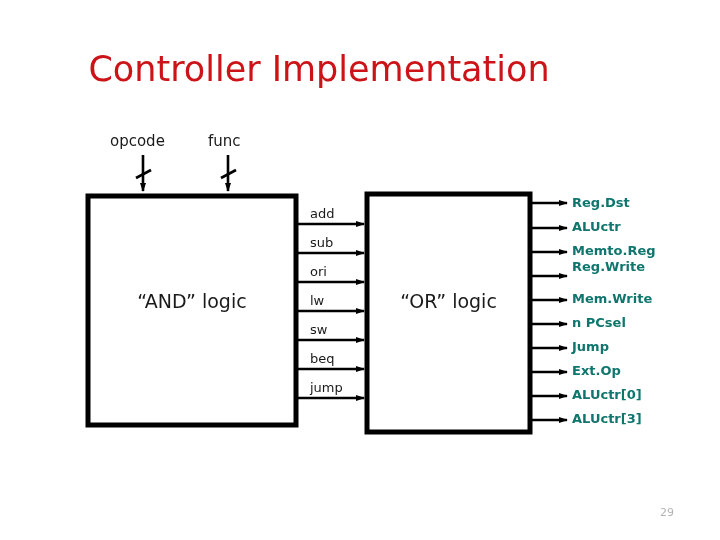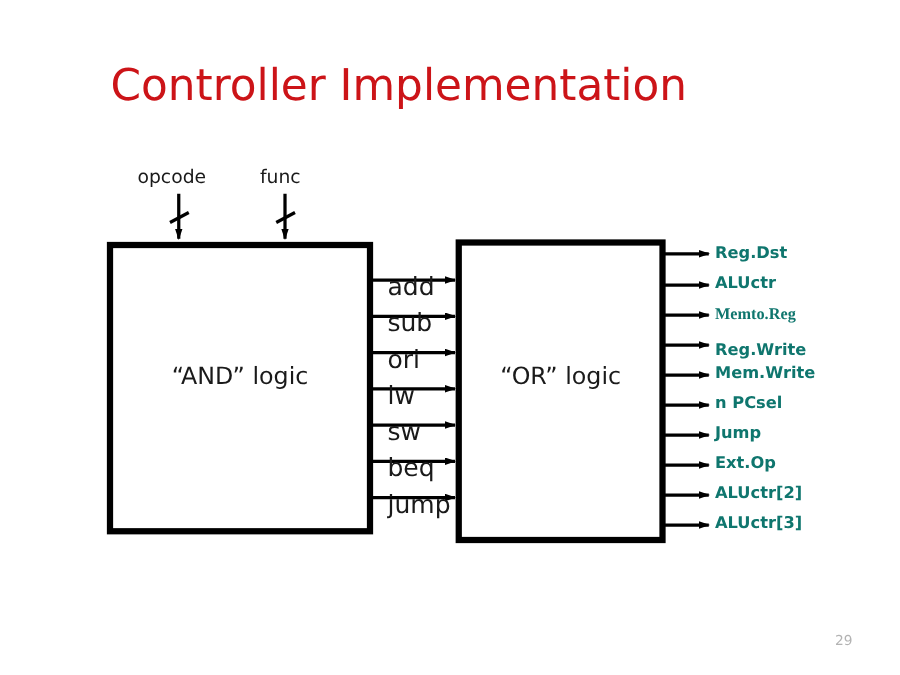--- a/index.html
+++ b/index.html
@@ -73,45 +73,43 @@
     white-space: nowrap;
     text-align: center;
   }
   .box-title.and-box { left: 88px;  top: 290px; width: 208px; }
   .box-title.or-box  { left: 367px; top: 290px; width: 163px; }
 
   
   .signal-label {
     position: absolute;
     left: 310px;
-    font-size: 20px;
+    font-size: 13px;
     line-height: 17px;
     color: #1a1a1a;
     white-space: nowrap;
-    margin-top: 16px;
   }
 
   
   .output-label {
     position: absolute;
     left: 572px;
     font-size: 13px;
     line-height: 15px;
     font-weight: 600;
     color: #0f766e;
     white-space: nowrap;
   }
 
   
   .page-number {
     position: absolute;
     left: 660px;
     top: 506px;
     width: 30px;
-    text-align: center;
     font-size: 11px;
     line-height: 13px;
     color: #b3b3b3;
   }
 </style>
 </head>
 <body>
 
 <div id="slide">
 
@@ -176,26 +174,26 @@
     <div class="signal-label" style="top:205px;">add</div>
     <div class="signal-label" style="top:234px;">sub</div>
     <div class="signal-label" style="top:263px;">ori</div>
     <div class="signal-label" style="top:292px;">lw</div>
     <div class="signal-label" style="top:321px;">sw</div>
     <div class="signal-label" style="top:350px;">beq</div>
     <div class="signal-label" style="top:379px;">jump</div>
 
     <div class="output-label" style="top:195px;">Reg.Dst</div>
     <div class="output-label" style="top:219px;">ALUctr</div>
-    <div class="output-label" style="top:243px;font-family:Liberation Serif, serif;">Memto.Reg</div>
-    <div class="output-label" style="top:273px;text-align:center;">Reg.Write</div>
+    <div class="output-label" style="top:243px;">Memto.Reg</div>
+    <div class="output-label" style="top:259px;text-align:center;">Reg.Write</div>
     <div class="output-label" style="top:291px;">Mem.Write</div>
     <div class="output-label" style="top:315px;">n PCsel</div>
     <div class="output-label" style="top:339px;">Jump</div>
     <div class="output-label" style="top:363px;">Ext.Op</div>
-    <div class="output-label" style="top:387px;">ALUctr[2]</div>
+    <div class="output-label" style="top:387px;">ALUctr[0]</div>
     <div class="output-label" style="top:411px;">ALUctr[3]</div>
 
   </div>
 
   <div class="page-number">29</div>
 
 </div>
 
 </body></html>

